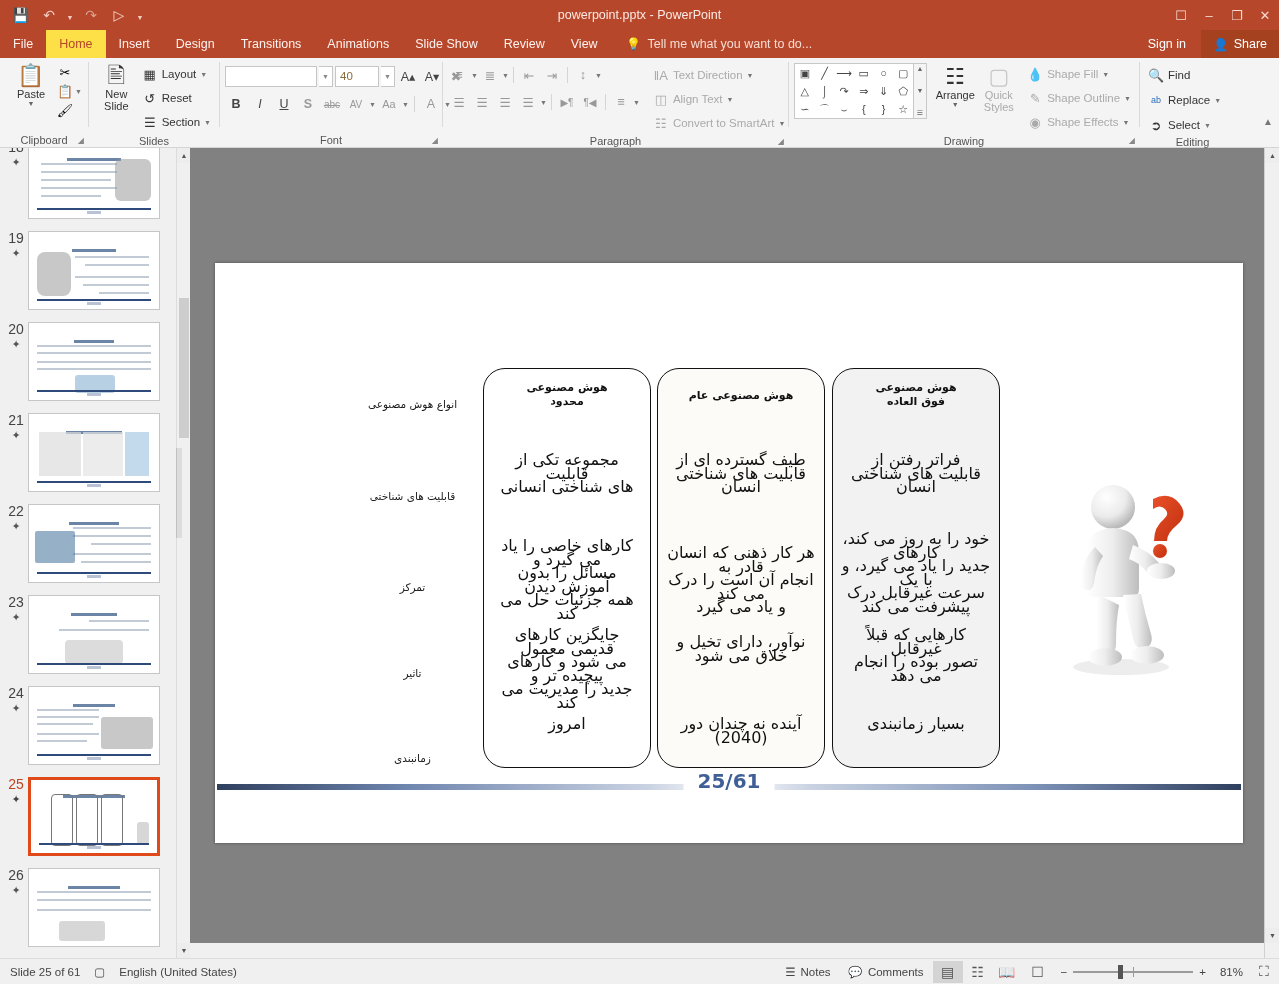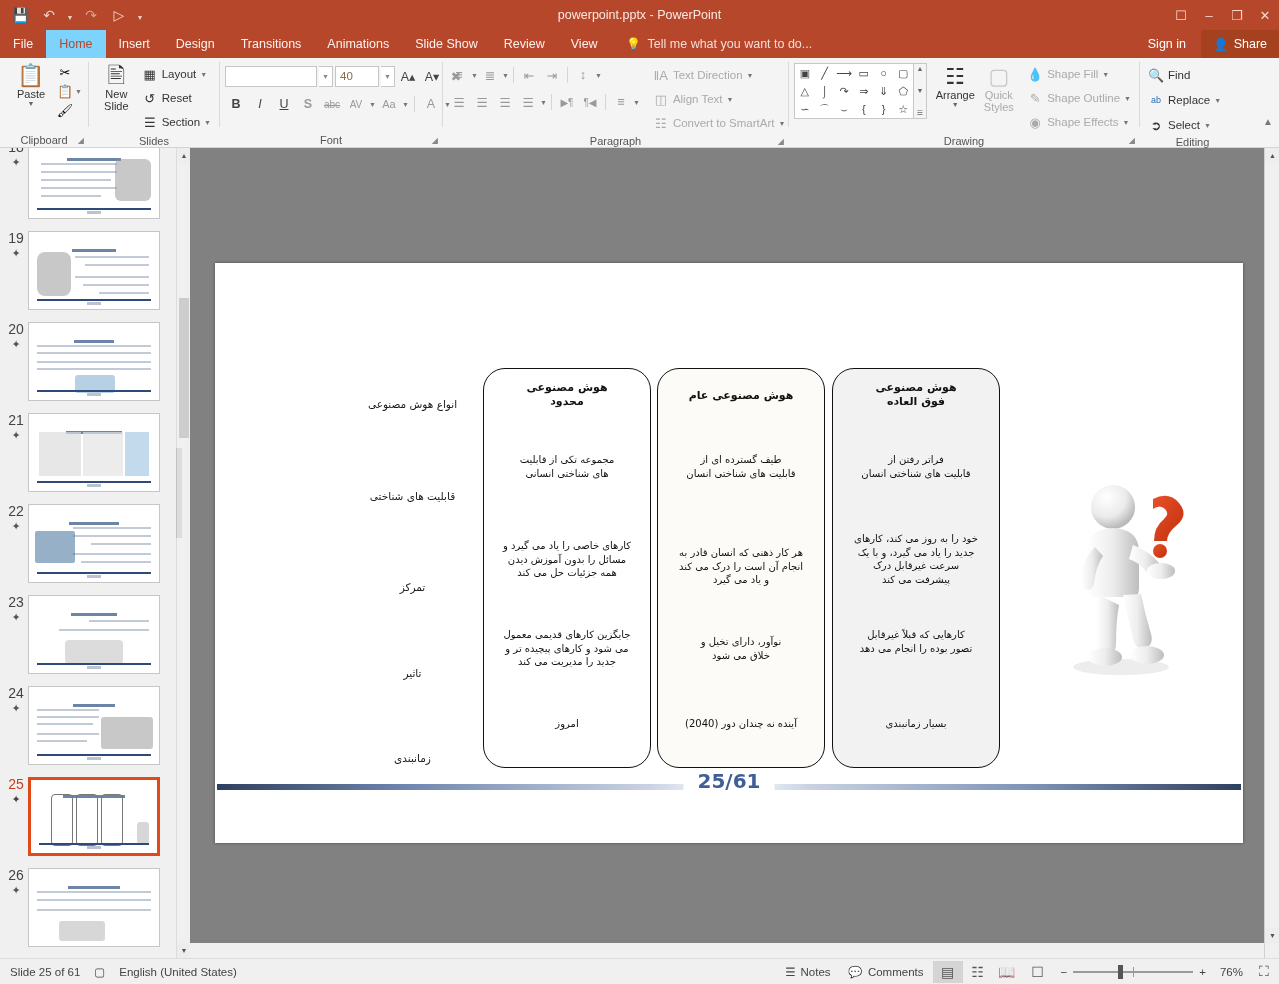--- a/index.html
+++ b/index.html
@@ -36,21 +36,21 @@
 
   
   .tabstrip {
     position: absolute; top: 30px; left: 0; width: 1279px; height: 28px;
     background: #b7472a; display: flex; align-items: stretch;
   }
   .tab {
     padding: 0 13px; display: flex; align-items: center;
     font-size: 12.5px; color: #fdf2ef; white-space: nowrap;
   }
-  .tab.active { background: #7dd3fc; color: #b7472a; }
+  .tab.active { background: #fde047; color: #b7472a; }
   .tellme {
     display: flex; align-items: center; gap: 6px; padding-left: 16px;
     font-size: 12.5px; color: #f6dcd4; font-style: normal;
   }
   .bulb { font-size: 12px; color: #ffd98a; }
   .signin { position: absolute; right: 93px; top: 0; height: 28px; display: flex; align-items: center; font-size: 12.5px; color: #fff; }
   .share {
     position: absolute; right: 0; top: 0; height: 28px; display: flex; align-items: center;
     gap: 5px; padding: 0 12px; font-size: 12.5px; color: #fff; background: #a5411f;
   }
@@ -163,21 +163,21 @@
   }
   .card {
     position: absolute; top: 0; width: 168px; height: 400px;
     border: 1.6px solid #111; border-radius: 22px;
   }
   .card.c1 { left: 128px; background: #fff; }
   .card.c2 { left: 302px; background: #fcfbf7; }
   .card.c3 { left: 477px; background: #f2f2f2; }
   .cellrow {
     position: absolute; left: 8px; right: 8px; text-align: center; direction: rtl;
-    font-size: 10px; line-height: 13.5px; color: #111;
+    font-size: 16px; line-height: 13.5px; color: #111;
     font-family: "DejaVu Sans", sans-serif;
   }
   .cellrow.hdr { font-weight: bold; font-size: 11px; line-height: 14px; }
 
   .person { position: absolute; right: 32px; top: 218px; width: 150px; height: 200px; }
 
   .footbar { position: absolute; left: 0; right: 0; bottom: 38px; height: 36px; }
   .footline { position:absolute; left:2px; right:2px; top:15px; height:6px;
     background: linear-gradient(90deg,#2f3f5e 0%, #6d84ad 18%, #c9d2e2 42%, #ffffff 50%, #c9d2e2 58%, #7c91b6 80%, #2f3f5e 100%); }
   .footnum {
@@ -749,16 +749,16 @@
     <span class="vbtn">📖</span>
     <span class="vbtn">☐</span>
     <span class="zoomslider">
       <span>−</span>
       <span class="ztrack">
         <span class="zhandle"></span>
         <span class="ztick"></span>
       </span>
       <span>+</span>
     </span>
-    <span class="sb-item" style="padding:0 6px">76%</span>
+    <span class="sb-item" style="padding:0 6px">81%</span>
     <span class="vbtn">⛶</span>
   </div>
 </div>
 
 </body></html>

